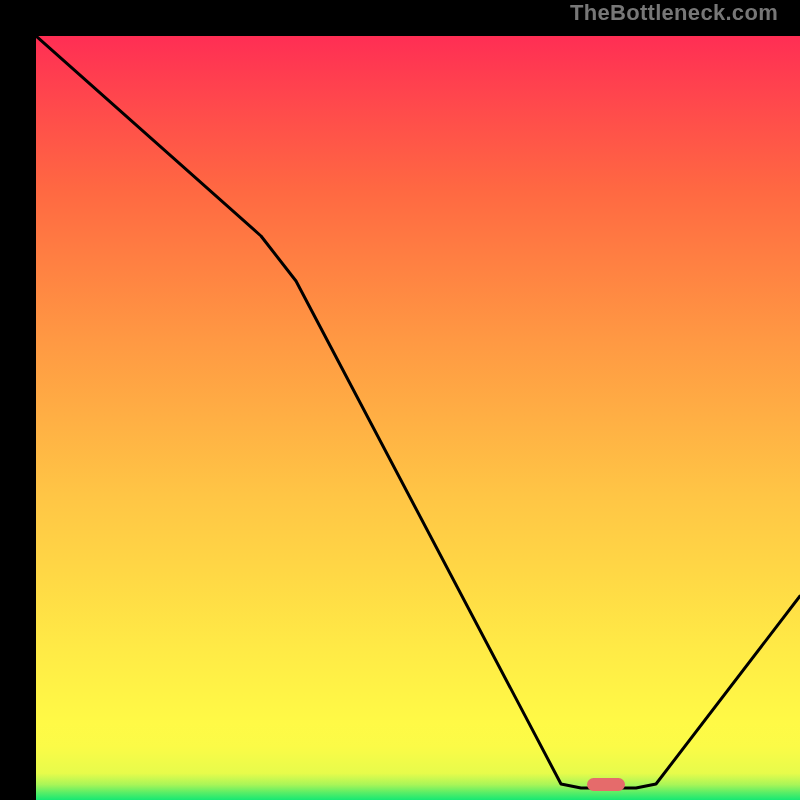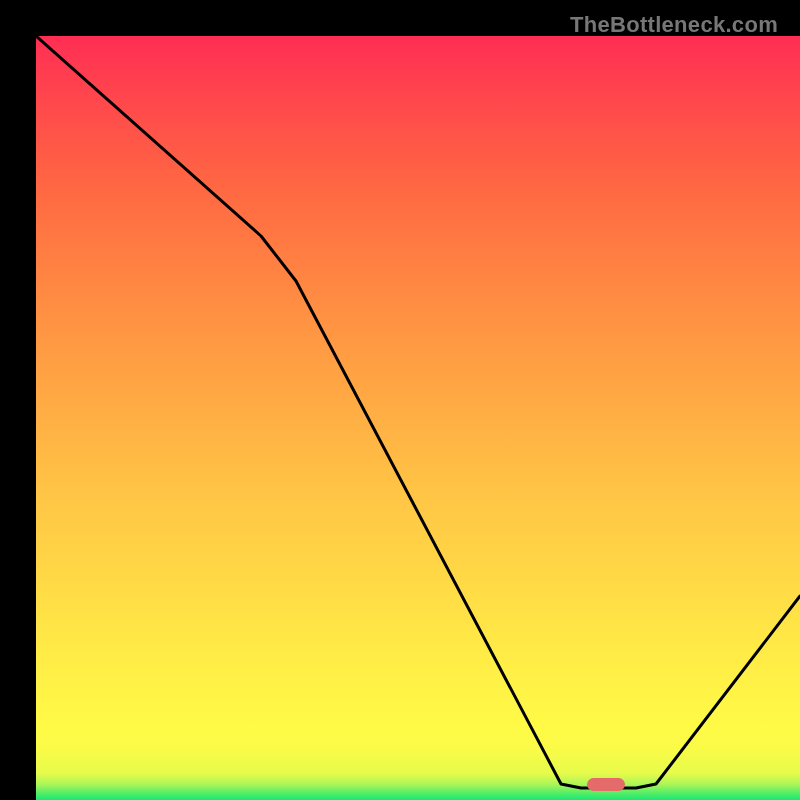--- a/index.html
+++ b/index.html
@@ -20,21 +20,21 @@
       #ffaf44 50%,
       #ff9943 60%,
       #ff8142 70%,
       #ff6842 80%,
       #ff4c4b 90%,
       #ff2e54 100%
     );
   }
   .curve-svg { position: absolute; top: 0; left: 0; width: 100%; height: 100%; }
   .marker { position: absolute; background: #e56b6b; border-radius: 10px; }
-  .watermark { position: absolute; top: 12px; right: 22px; font-family: Arial, Helvetica, sans-serif; font-size: 22px; font-weight: bold; color: #777; letter-spacing: 0.3px; }
+  .watermark { position: absolute; top: 0; right: 22px; font-family: Arial, Helvetica, sans-serif; font-size: 22px; font-weight: bold; color: #777; letter-spacing: 0.3px; }
 </style>
 </head>
 <body>
 
 <div class="frame">
   <div class="plot-area">
     <div class="gradient-bg"></div>
     <svg class="curve-svg" viewBox="0 0 764 764" preserveAspectRatio="none">
       <path id="curve-path" d="M0 0 L225 200 L260 245 L525 748 L545 752 L600 752 L620 748 L764 560" fill="none" stroke="#000" stroke-width="3" stroke-linejoin="round" stroke-linecap="round"></path>
     </svg>

